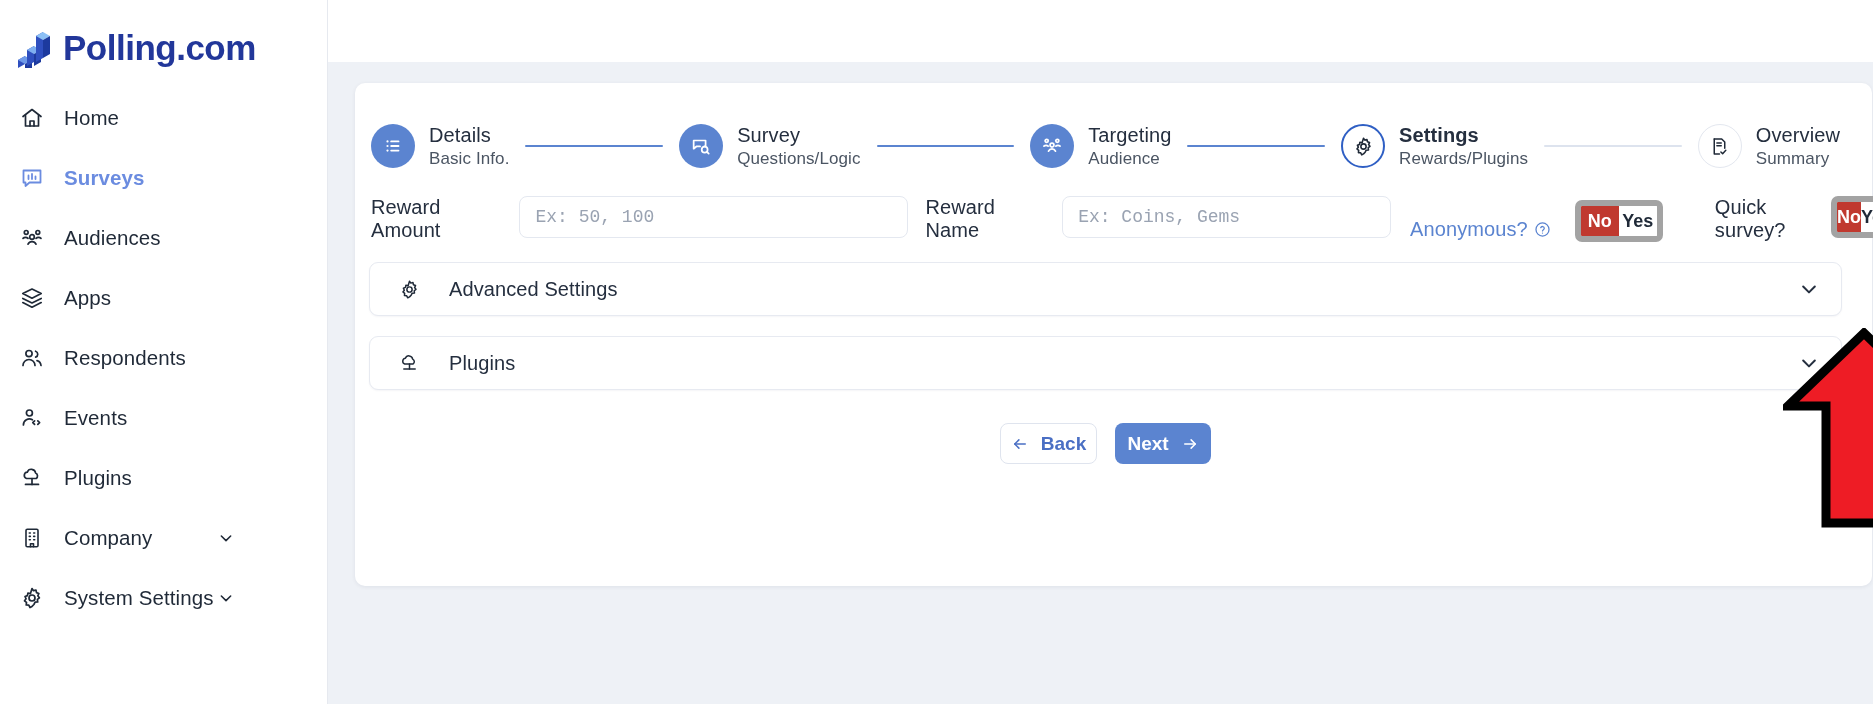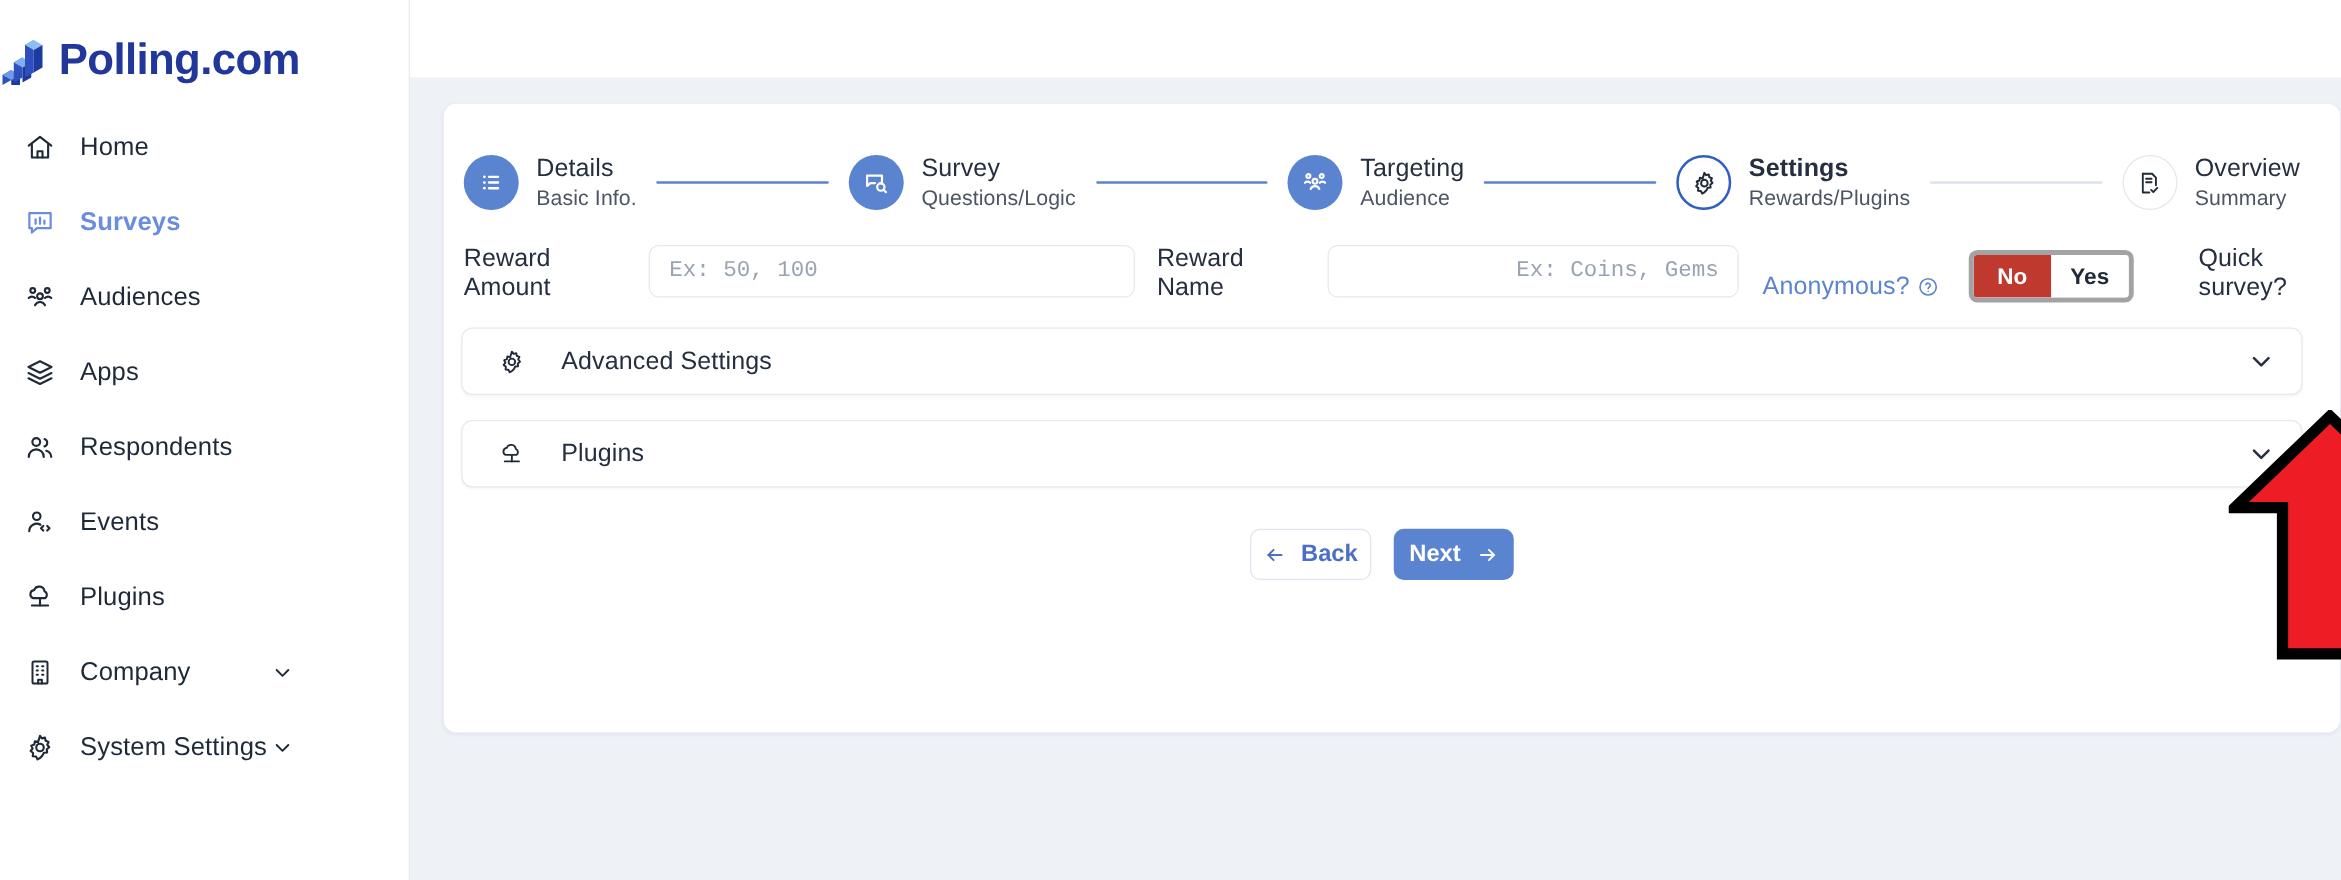--- a/index.html
+++ b/index.html
@@ -23,21 +23,21 @@
     height: 704px;
     background: #ffffff;
     border-right: 1px solid #e6e9ef;
     flex: 0 0 328px;
     position: relative;
   }
   .logo-wrap {
     display: flex;
     align-items: center;
     gap: 11px;
-    padding: 17px 0 0 0;
+    padding: 17px 0 0 16px;
     height: 78px;
   }
   .logo-mark { width: 36px; height: 40px; flex: 0 0 36px; }
   .logo-text {
     font-size: 35px;
     font-weight: bold;
     color: #22379a;
     letter-spacing: -0.5px;
     line-height: 1;
   }
@@ -171,32 +171,32 @@
     border-radius: 8px;
     background: #ffffff;
     font-size: 18px;
     color: #252f3f;
     padding: 0 15px;
     font-family: Liberation Mono, monospace;
     outline: none;
   }
   .text-input::placeholder { color: #9aa3b2; }
   #reward-amount-field { width: 443px; }
-  #reward-name-field { width: 372px; text-align: right; }
+  #reward-name-field { width: 372px; }
   .gap-a { width: 18px; flex: 0 0 18px; }
   .gap-b { width: 19px; flex: 0 0 19px; }
   .gap-c { width: 52px; flex: 0 0 52px; }
 
   .toggle-group {
     display: flex;
     border-radius: 7px;
     overflow: hidden;
-    border: 4px solid #a3a3a3;
+    border: 6px solid #a3a3a3;
     height: 42px;
-    width: 132px;
+    width: 88px;
     text-align: center;
   }
   .toggle-opt {
     flex: 1;
     display: flex; align-items: center; justify-content: center;
     font-size: 18px;
     font-weight: bold;
     cursor: pointer;
     background: #ffffff;
     color: #1f2937;

